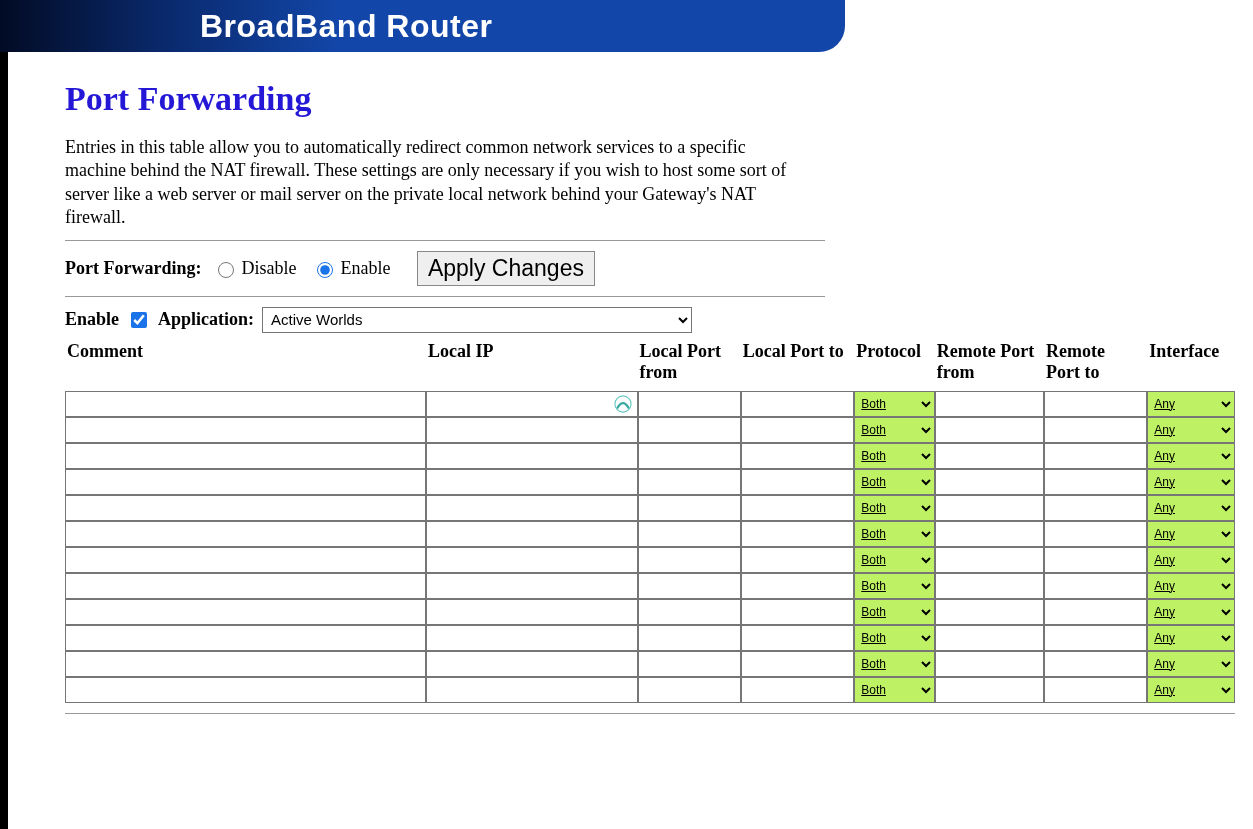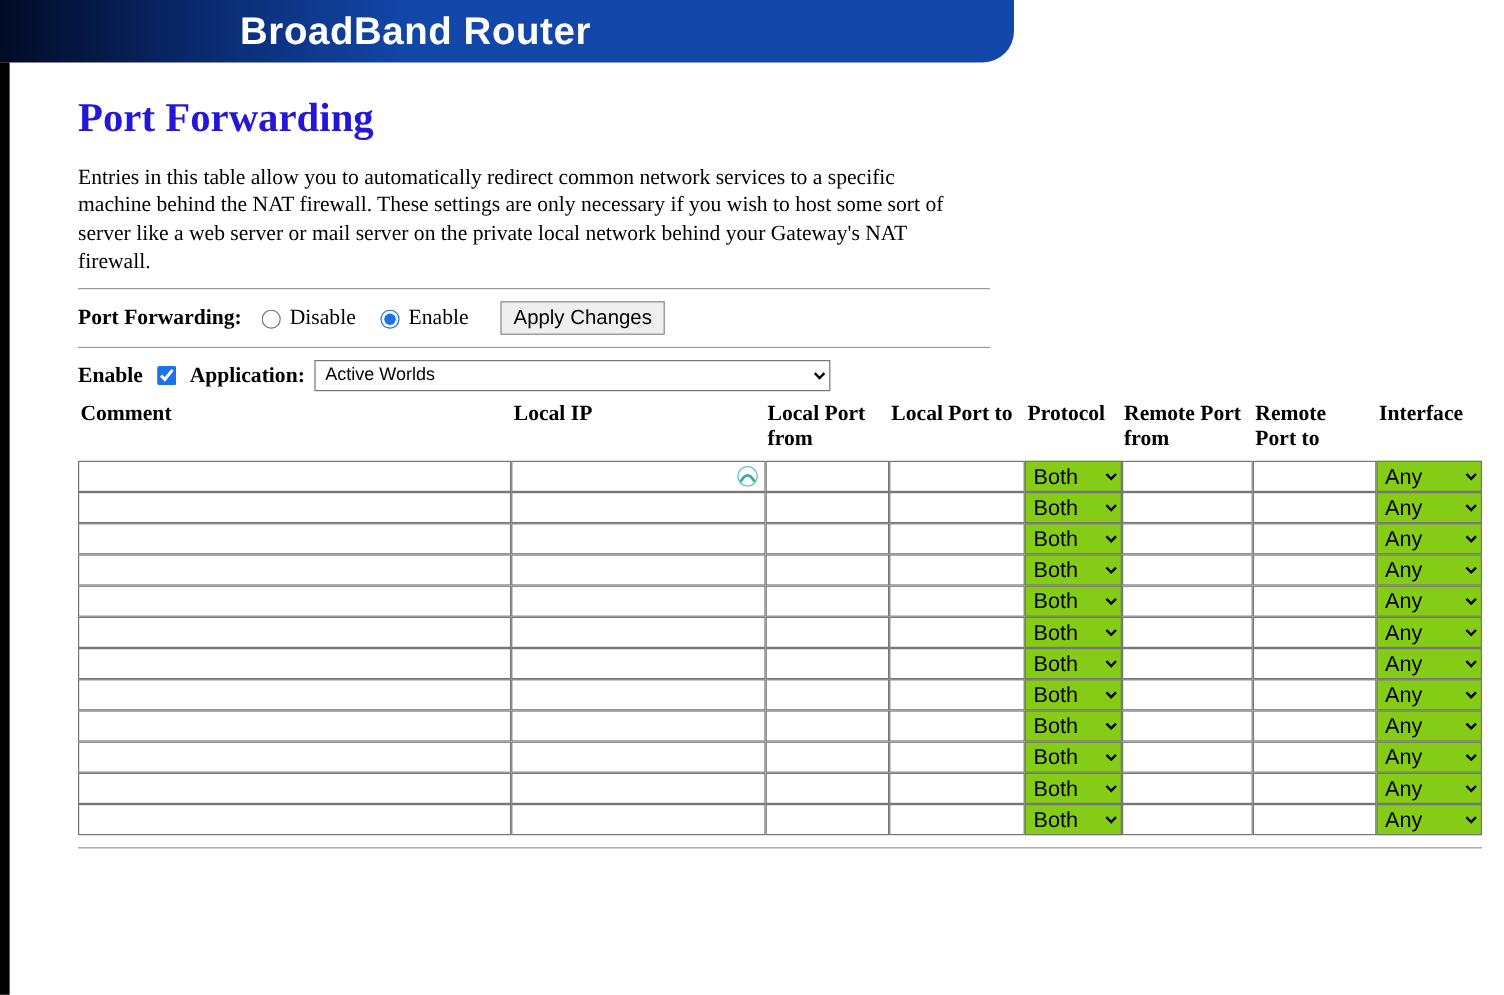--- a/index.html
+++ b/index.html
@@ -63,21 +63,21 @@
     display: flex;
     align-items: center;
     gap: 6px;
     margin: 8px 0;
   }
   .radio-row strong { font-weight: bold; margin-right: 6px; }
   .radio-row label { display: inline-flex; align-items: center; gap: 4px; margin-right: 10px; }
   input[type=radio] { accent-color: #1a73e8; width: 16px; height: 16px; }
   button.apply, button.add {
     font-family: Arial, sans-serif;
-    font-size: 17px;
+    font-size: 23px;
     padding: 3px 10px;
     background: #efefef;
     border: 1px solid #888;
     cursor: pointer;
   }
   .enable-row {
     font-family: "Times New Roman", Times, serif;
     font-size: 18px;
     font-weight: bold;
     display: flex;
@@ -115,24 +115,25 @@
     height: 26px;
     border: 1px solid #767676;
     padding: 2px 4px;
     font-size: 14px;
     font-family: Arial, sans-serif;
   }
   table.pf td select {
     width: 100%;
     height: 26px;
     border: 1px solid #767676;
-    font-size: 18px;
+    font-size: 12px;
     font-family: Arial, sans-serif;
-    background: #84cc16;
+    background: #bef264;
     padding: 0 2px;
+    text-decoration: underline;
   }
   .col-comment { width: 350px; }
   .col-localip { width: 205px; position: relative; }
   .col-lpf { width: 100px; }
   .col-lpt { width: 110px; }
   .col-proto { width: 78px; }
   .col-rpf { width: 106px; }
   .col-rpt { width: 100px; }
   .col-iface { width: 85px; margin-top: 46px; }
   .add-wrap { margin-top: 6px; }

